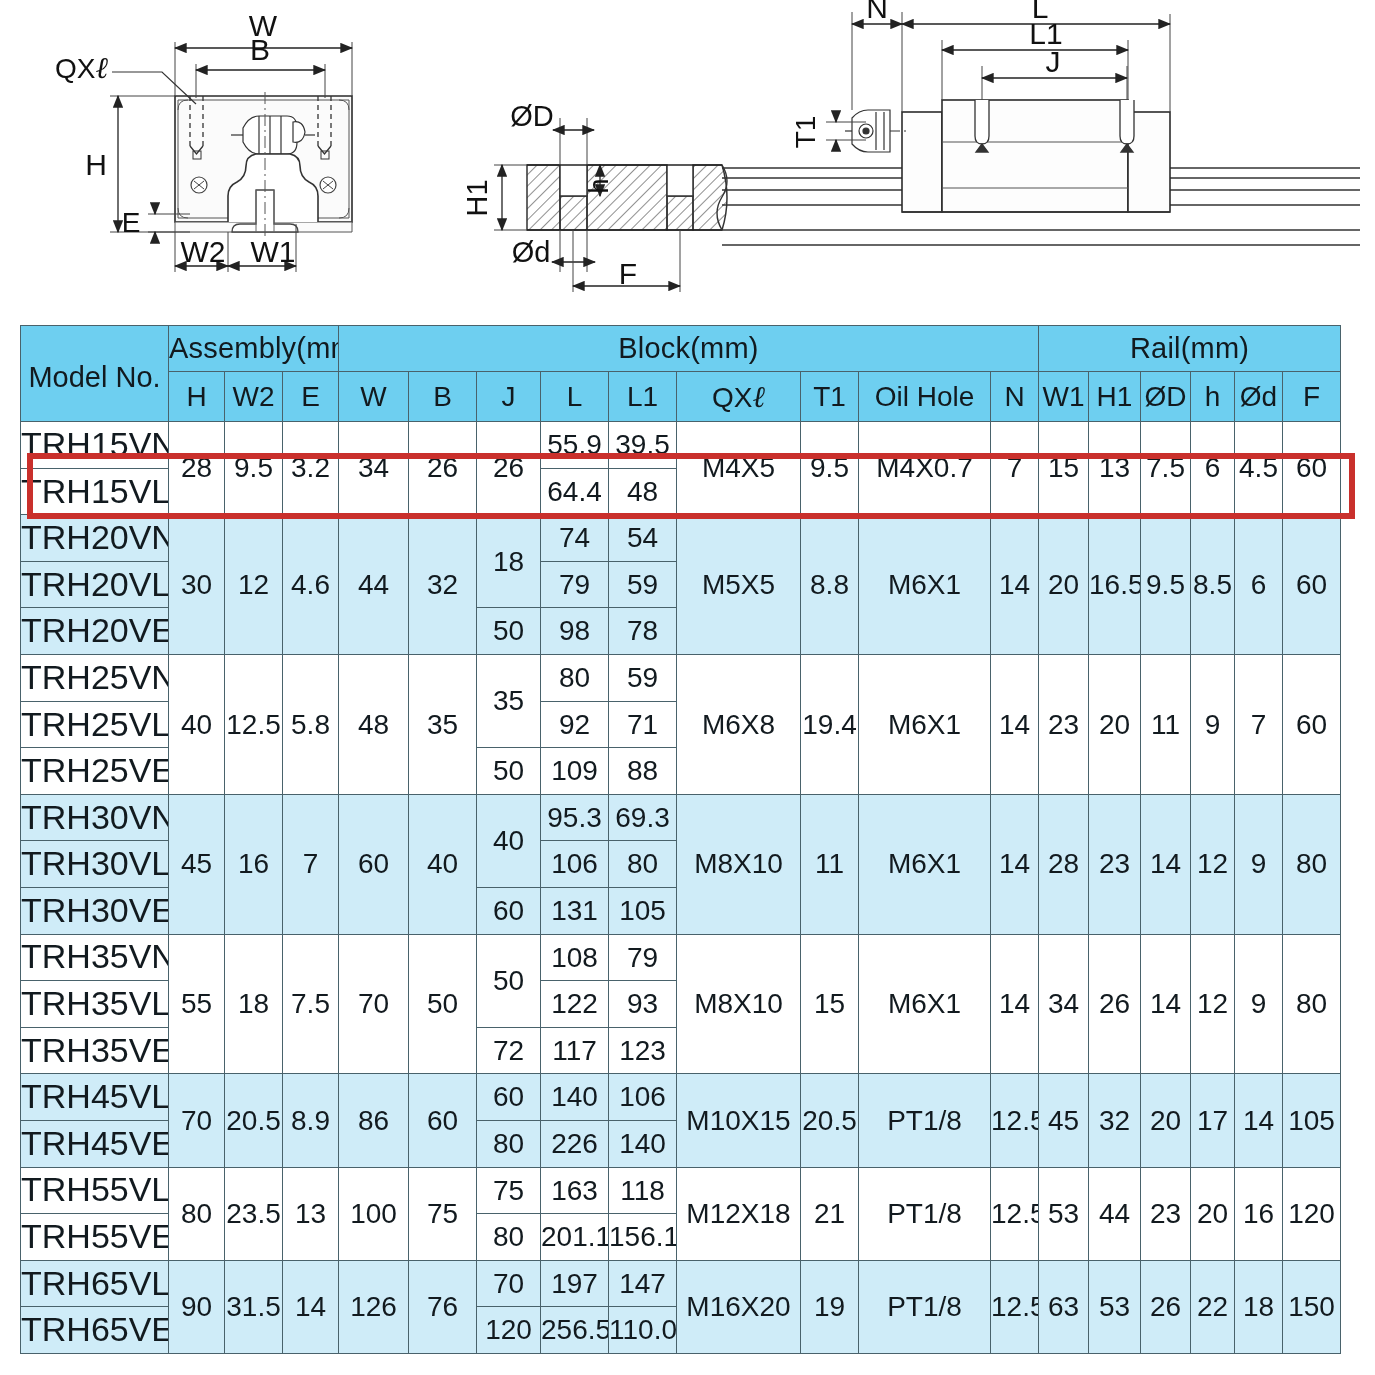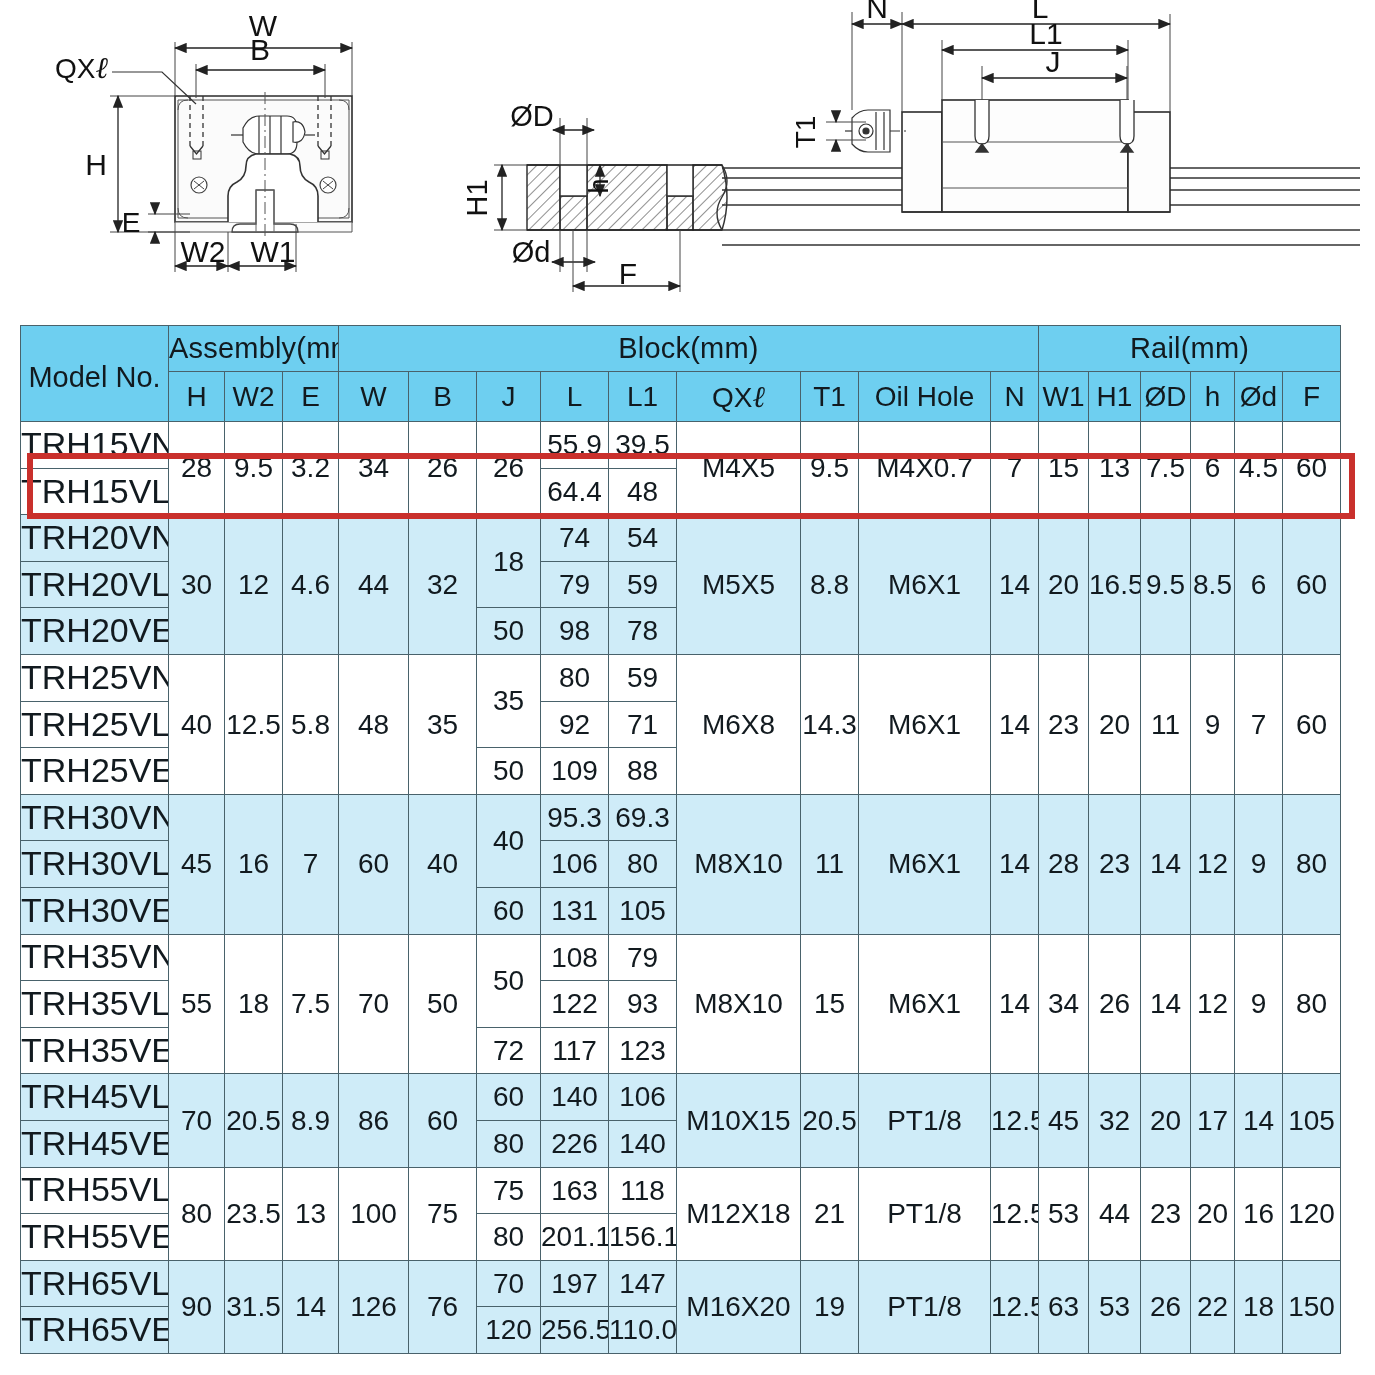--- a/index.html
+++ b/index.html
@@ -392,21 +392,21 @@
             <td class="cell modelcell">TRH25VN</td>
             <td class="cell" rowspan="3">40</td>
             <td class="cell" rowspan="3">12.5</td>
             <td class="cell" rowspan="3">5.8</td>
             <td class="cell" rowspan="3">48</td>
             <td class="cell" rowspan="3">35</td>
             <td class="cell" rowspan="2">35</td>
             <td class="cell">80</td>
             <td class="cell">59</td>
             <td class="cell" rowspan="3">M6X8</td>
-            <td class="cell" rowspan="3">14.3</td>
+            <td class="cell" rowspan="3">19.4</td>
             <td class="cell" rowspan="3">M6X1</td>
             <td class="cell" rowspan="3">14</td>
             <td class="cell" rowspan="3">23</td>
             <td class="cell" rowspan="3">20</td>
             <td class="cell" rowspan="3">11</td>
             <td class="cell" rowspan="3">9</td>
             <td class="cell" rowspan="3">7</td>
             <td class="cell" rowspan="3">60</td>
           </tr>
           <tr>

